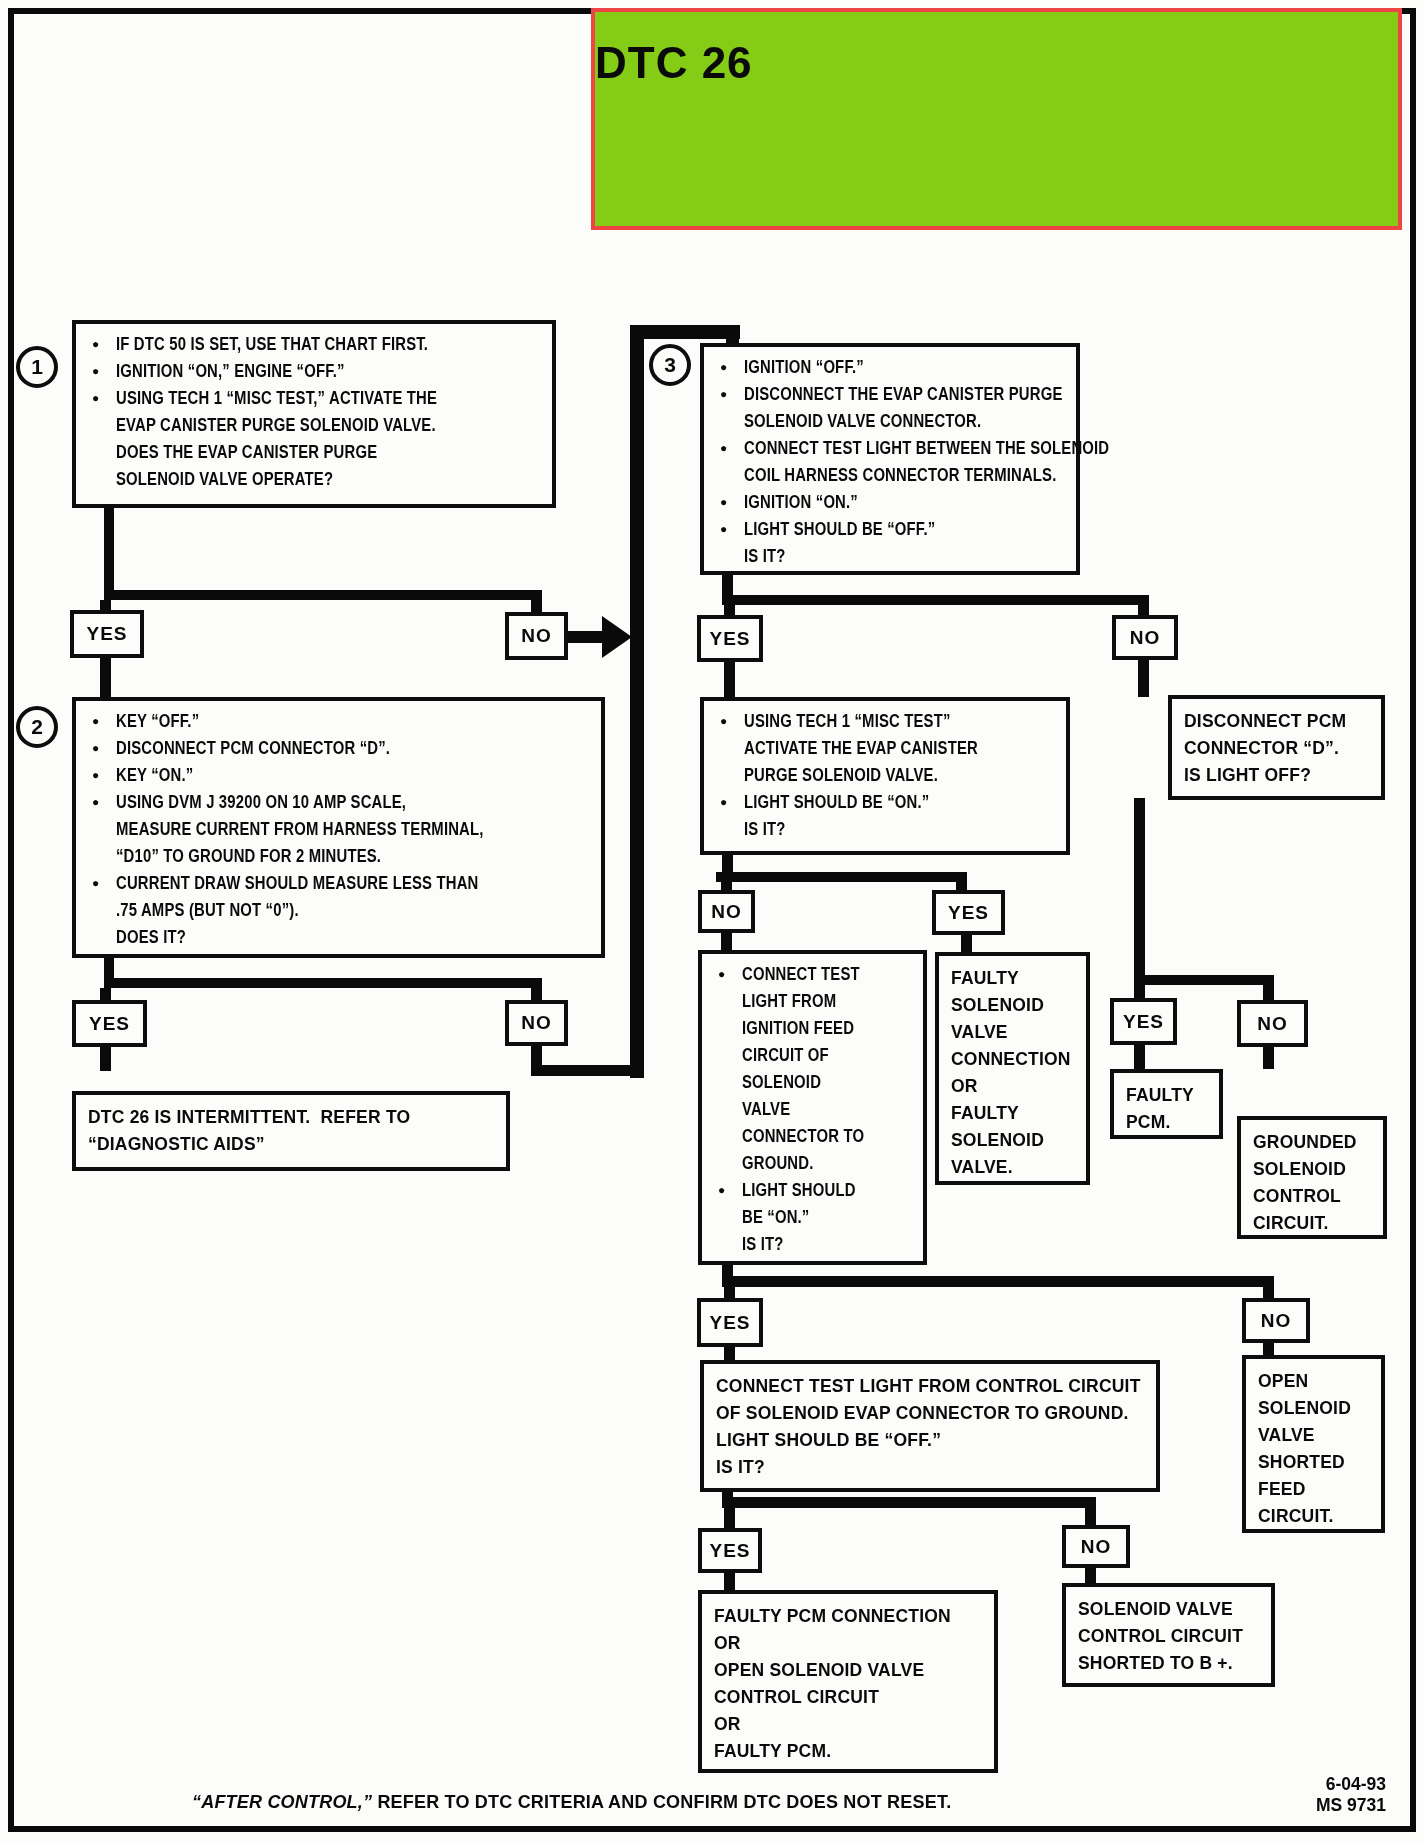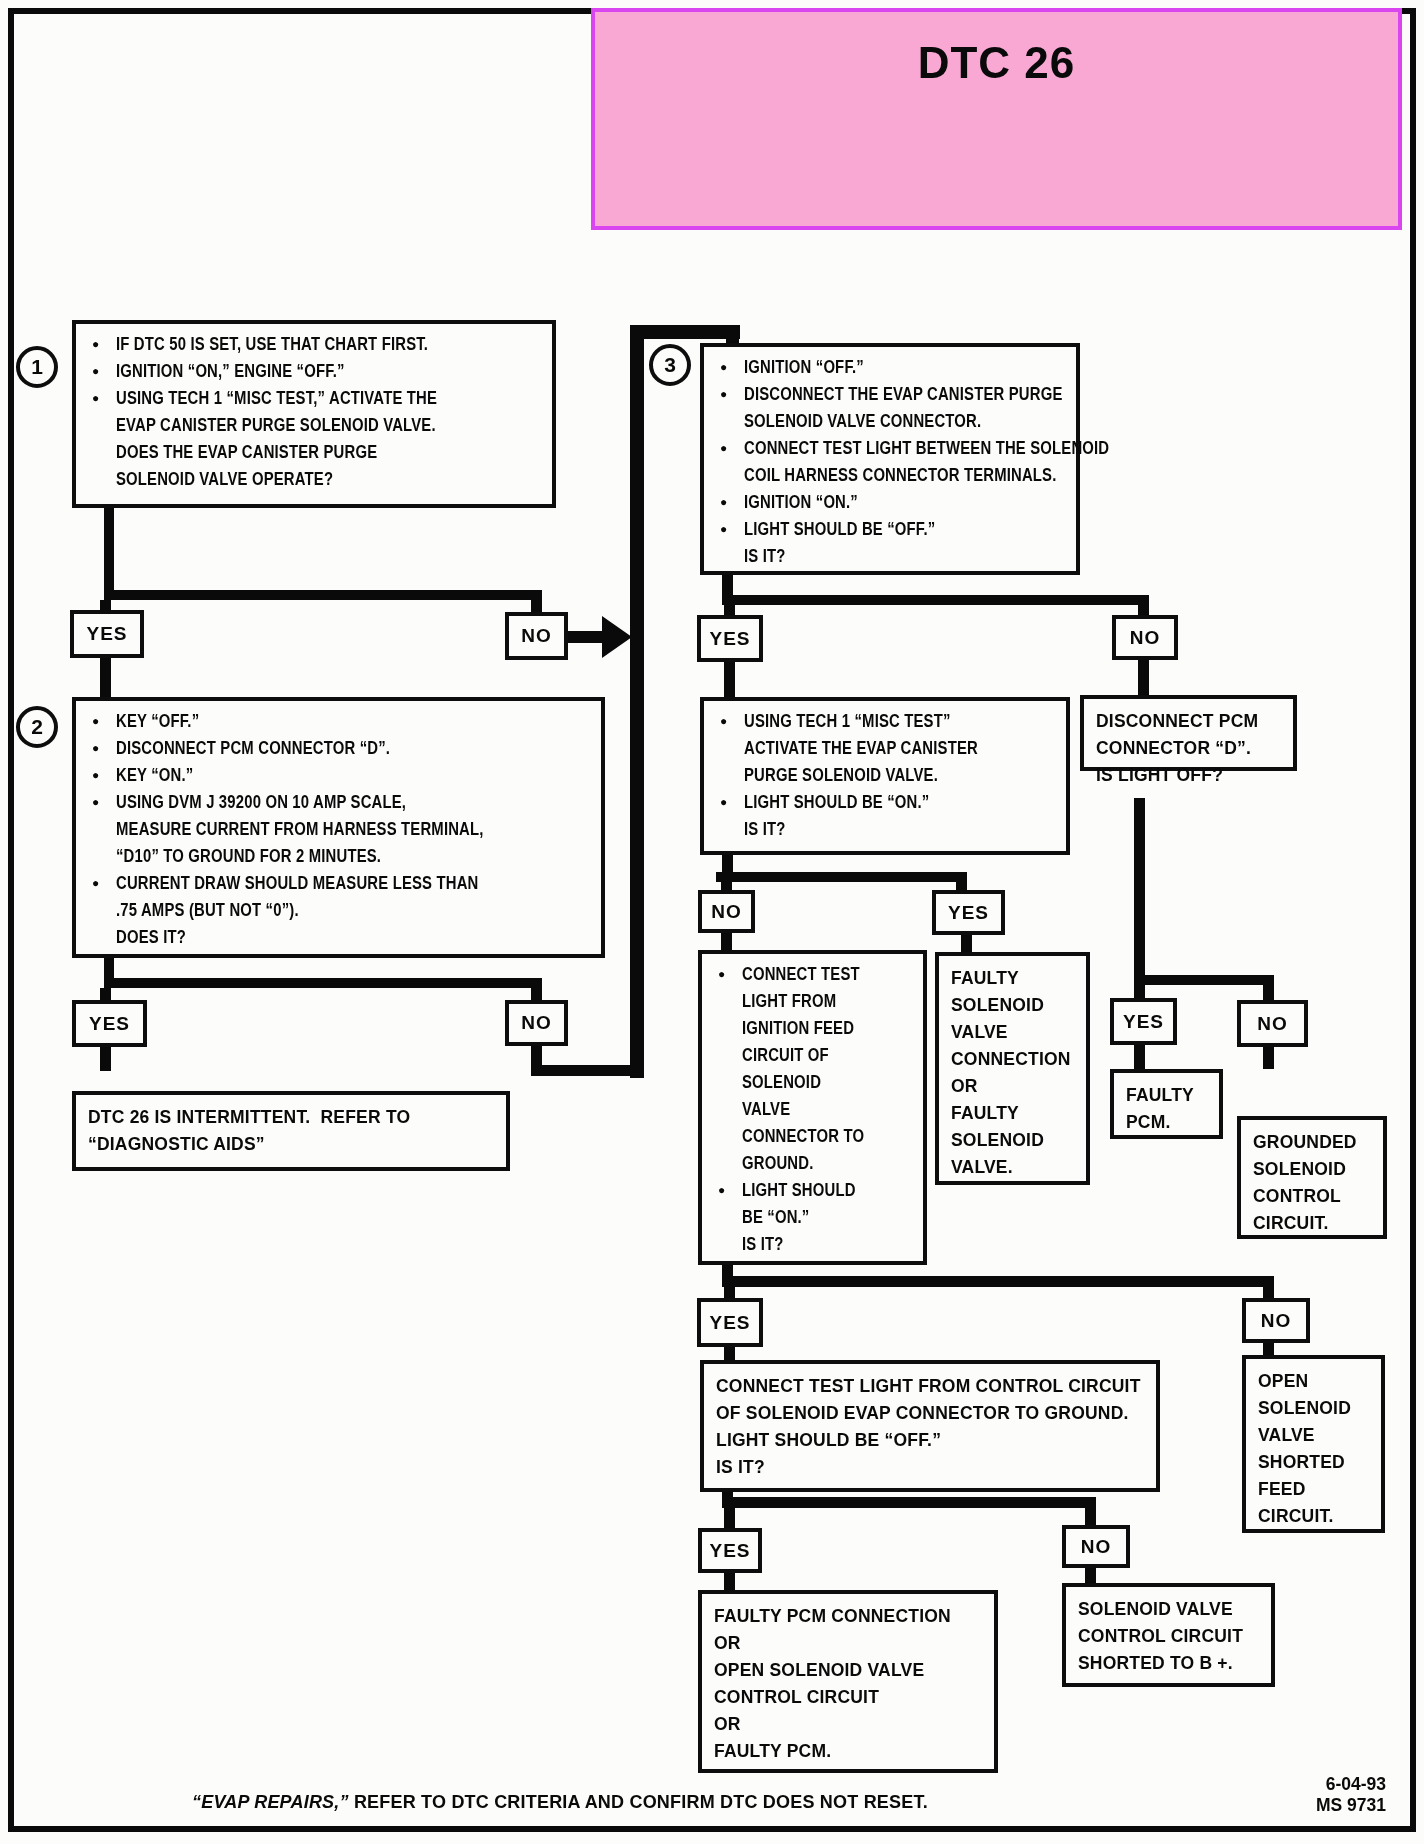--- a/index.html
+++ b/index.html
@@ -1,20 +1,20 @@
 <!DOCTYPE html>
 <html><head>
 <meta charset="utf-8">
 <style>
   html,body{margin:0;padding:0;background:#e8e8e6;}
   .page{position:relative;width:1424px;height:1844px;background:#fcfcfa;overflow:hidden;
         font-family:"Liberation Sans",sans-serif;color:#0a0a0a;}
   .pborder{position:absolute;left:8px;top:8px;width:1396px;height:1812px;border:6px solid #0a0a0a;}
-  .titlebox{position:absolute;left:591px;top:8px;width:803px;height:214px;border:4px solid #d946ef;
-            background:#f9a8d4;text-align:center;}
+  .titlebox{position:absolute;left:591px;top:8px;width:803px;height:214px;border:4px solid #ef4444;
+            background:#84cc16;}
   .t1{margin-top:26px;font-size:44px;font-weight:bold;letter-spacing:1px;}
   .t2{margin-top:14px;font-size:30px;font-weight:bold;line-height:39px;white-space:pre-line;letter-spacing:0px;}
   .node{position:absolute;border:4px solid #0d0d0d;background:#fcfcfa;box-sizing:border-box;}
   .bullets{padding:7px 4px 6px 6px;}
   .bullet{display:flex;align-items:flex-start;}
   .dot{flex:0 0 34px;font-size:12px;line-height:27px;padding-left:10px;box-sizing:border-box;}
   .txt{font-size:17.5px;line-height:27px;font-weight:bold;white-space:pre;letter-spacing:0.2px;}
   .cx{transform:scaleX(0.85);transform-origin:0 0;}
   .plain{padding:9px 12px;}
   .lab{position:absolute;border:4px solid #0d0d0d;background:#fcfcfa;box-sizing:border-box;
@@ -204,21 +204,21 @@
 ACTIVATE THE EVAP CANISTER
 PURGE SOLENOID VALVE.</span>
       </div>
     <div class="bullet">
         <span class="dot">●</span>
         <span class="txt cx">LIGHT SHOULD BE “ON.”
 IS IT?</span>
       </div>
   </div>
 
-  <div class="node plain" style="left:1080px;top:695px;width:217px;height:76px">
+  <div class="node plain" style="left:1168px;top:695px;width:217px;height:105px">
     <span class="txt cx">DISCONNECT PCM
 CONNECTOR “D”.
 IS LIGHT OFF?</span>
   </div>
 
   <div class="lab" style="left:698px;top:890px;width:57px;height:43px">
       <span>NO</span>
     </div>
   <div class="lab" style="left:932px;top:890px;width:73px;height:45px">
       <span>YES</span>
@@ -308,17 +308,17 @@
 OR
 FAULTY PCM.</span>
   </div>
   <div class="node plain" style="left:1062px;top:1583px;width:213px;height:104px">
     <span class="txt cx">SOLENOID VALVE
 CONTROL CIRCUIT
 SHORTED TO B +.</span>
   </div>
 
   <div class="fnote">
-    <span class="it">“EVAP REPAIRS,”</span><span> REFER TO DTC CRITERIA AND CONFIRM DTC DOES NOT RESET.</span>
+    <span class="it">“AFTER CONTROL,”</span><span> REFER TO DTC CRITERIA AND CONFIRM DTC DOES NOT RESET.</span>
   </div>
   <div class="fdate">6-04-93
 MS 9731</div>
 </div>
 
 </body></html>

